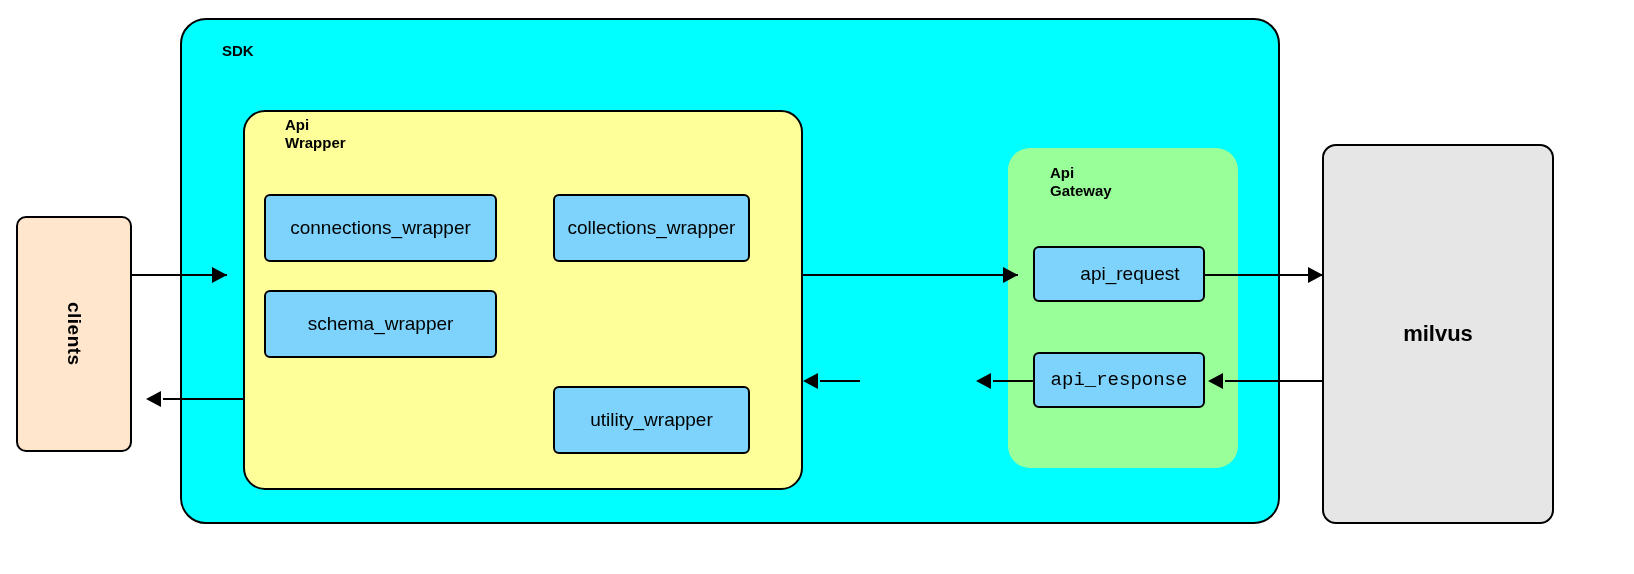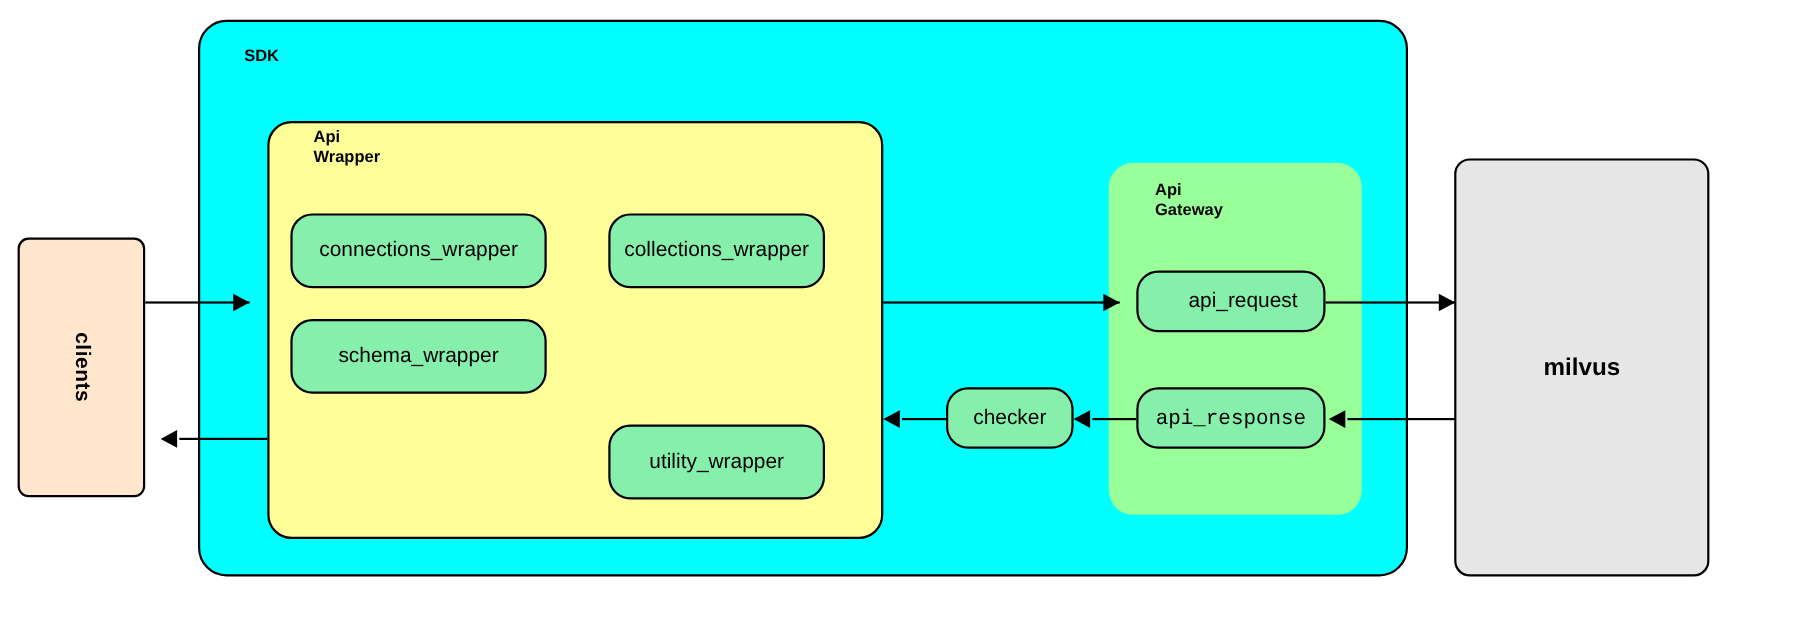--- a/index.html
+++ b/index.html
@@ -87,23 +87,23 @@
     pointer-events: none;
   }
   .title-sdk      { left: 222px;  top: 42px;  }
   .title-wrapper  { left: 285px;  top: 116px; }
   .title-gateway  { left: 1050px; top: 164px; }
 
   
   .leaf {
     position: absolute;
     box-sizing: border-box;
-    background: #86efac;
+    background: #7dd3fc;
     border: 2px solid #000000;
-    border-radius: 20px;
+    border-radius: 6px;
     display: flex;
     align-items: center;
     justify-content: center;
     font-size: 19px;
     color: #000000;
     text-align: center;
   }
 
   .w-col-a { left: 264px; width: 233px; }
   .w-col-b { left: 553px; width: 197px; }
@@ -182,21 +182,20 @@
   <div class="leaf w-col-a w-row-2">schema_wrapper</div>
   <div class="leaf w-col-b w-row-3">utility_wrapper</div>
 
   <div class="node apigateway-box"></div>
   <div class="group-title title-gateway">Api
 Gateway</div>
 
   <div class="leaf gw-box gw-row-1">api_request</div>
   <div class="leaf gw-box gw-row-2">api_response</div>
 
-  <div class="leaf checker-box">checker</div>
 
   <div class="node milvus-box">
     <span class="bold-label">milvus</span>
   </div>
 
   <div class="edge" style="left:132px; top:274px; width:95px;"></div>
   <div class="arrowhead arrow-right" style="left:212px; top:267px;"></div>
 
   <div class="edge" style="left:803px; top:274px; width:215px;"></div>
   <div class="arrowhead arrow-right" style="left:1003px; top:267px;"></div>

